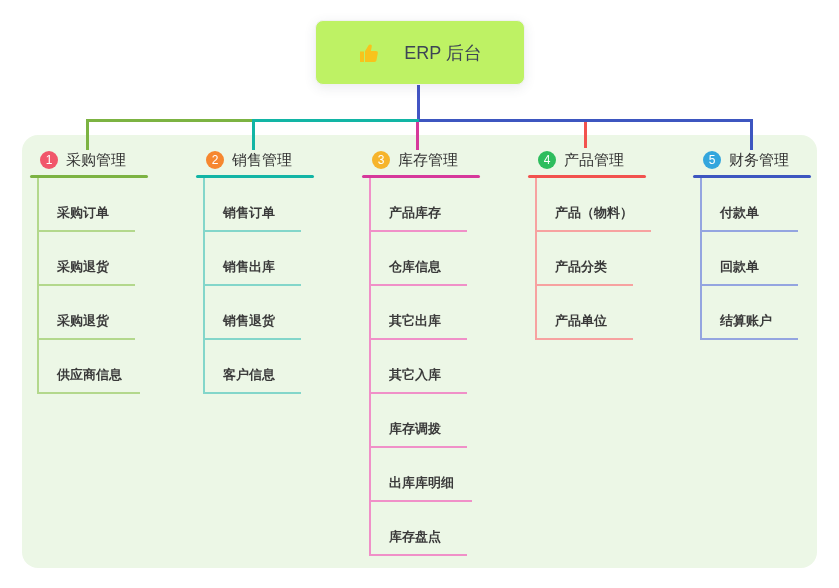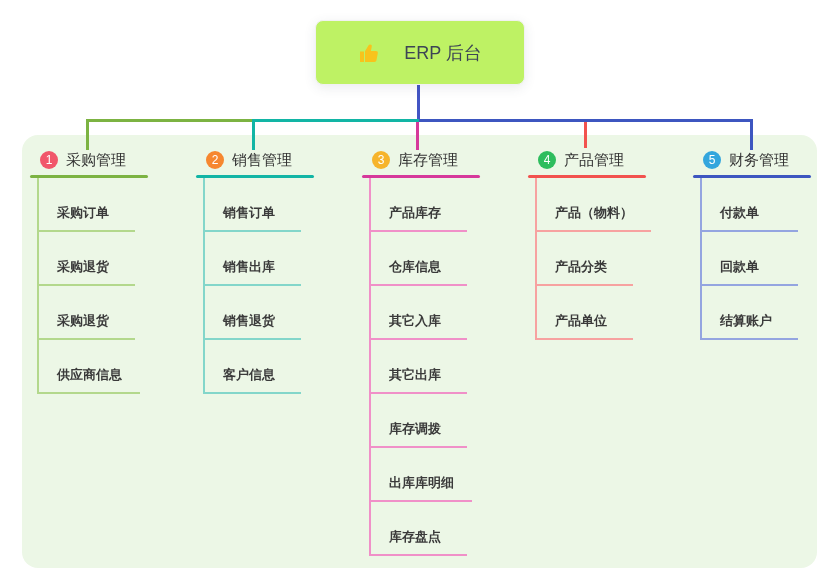--- a/index.html
+++ b/index.html
@@ -97,22 +97,22 @@
 
   <div class="branch" style="left: 362px; --badge: #f6b42c; --line: #d6399b; --subline: #f090c8;">
     <div class="branch-head">
       <span class="badge">3</span>
       <span class="branch-label">库存管理</span>
     </div>
     <div class="branch-underline"></div>
     <ul>
         <li class="node">产品库存</li>
         <li class="node">仓库信息</li>
+        <li class="node">其它出库</li>
         <li class="node">其它入库</li>
-        <li class="node">其它出库</li>
         <li class="node">库存调拨</li>
         <li class="node">出库库明细</li>
         <li class="node">库存盘点</li>
       </ul>
   </div>
 
   <div class="branch" style="left: 528px; --badge: #2ebd5e; --line: #f2524e; --subline: #f7a2a0;">
     <div class="branch-head">
       <span class="badge">4</span>
       <span class="branch-label">产品管理</span>

